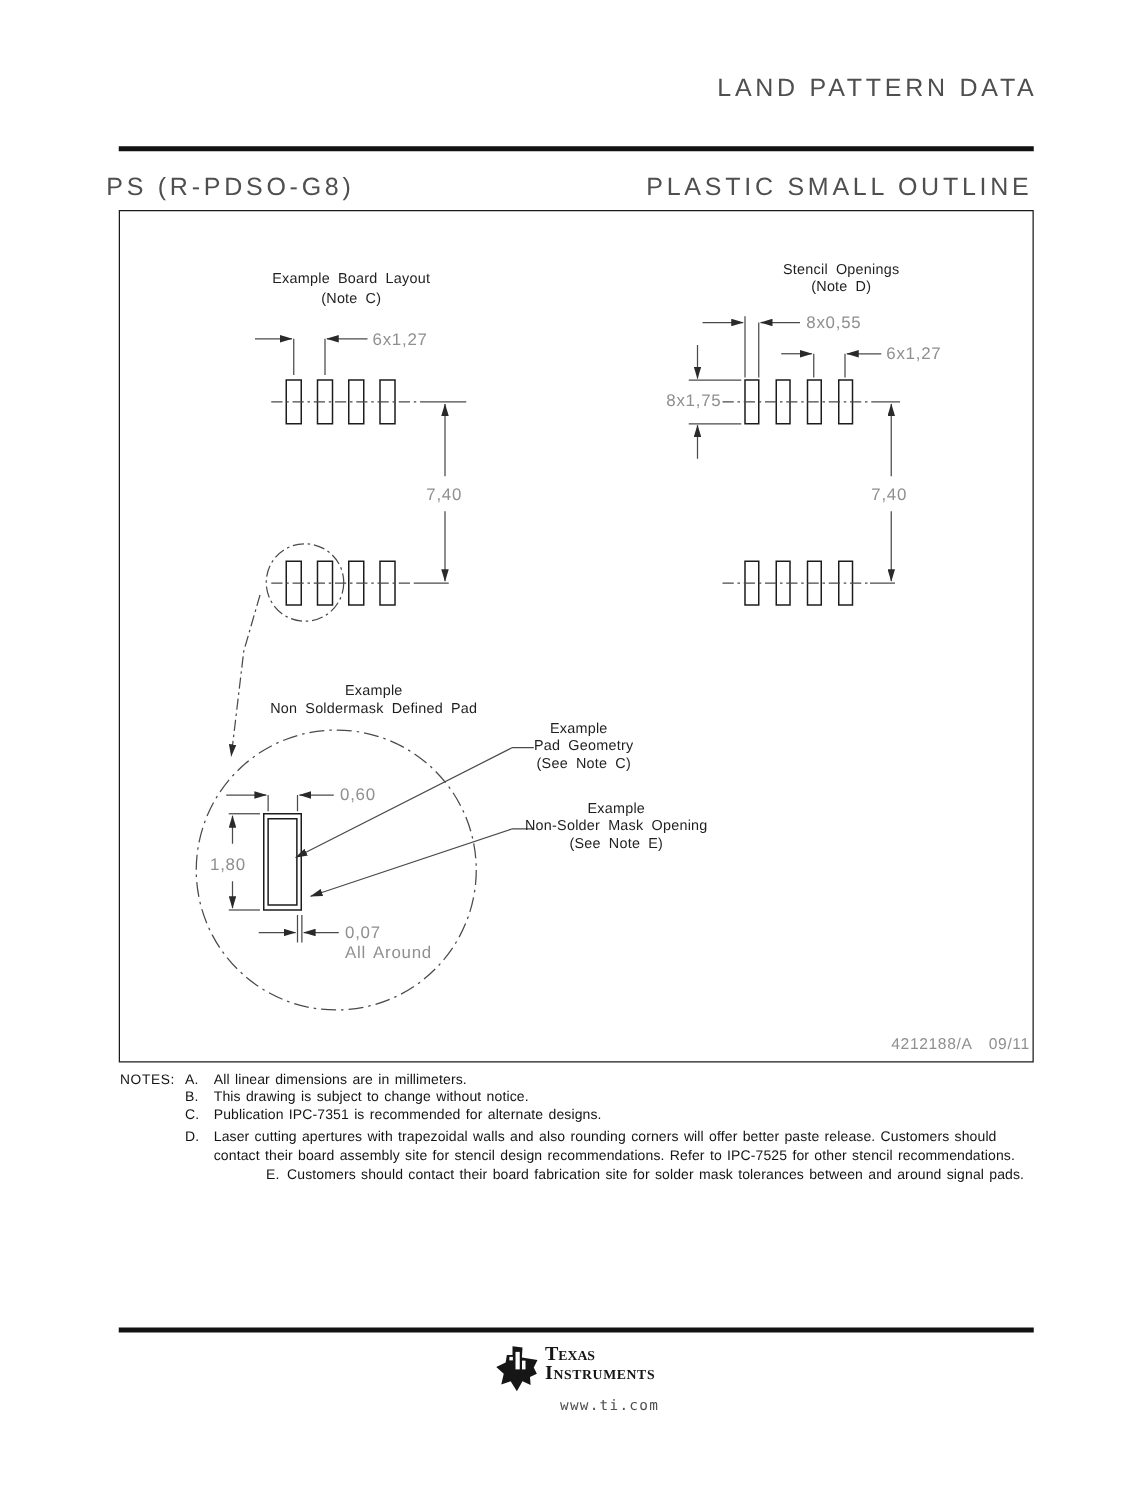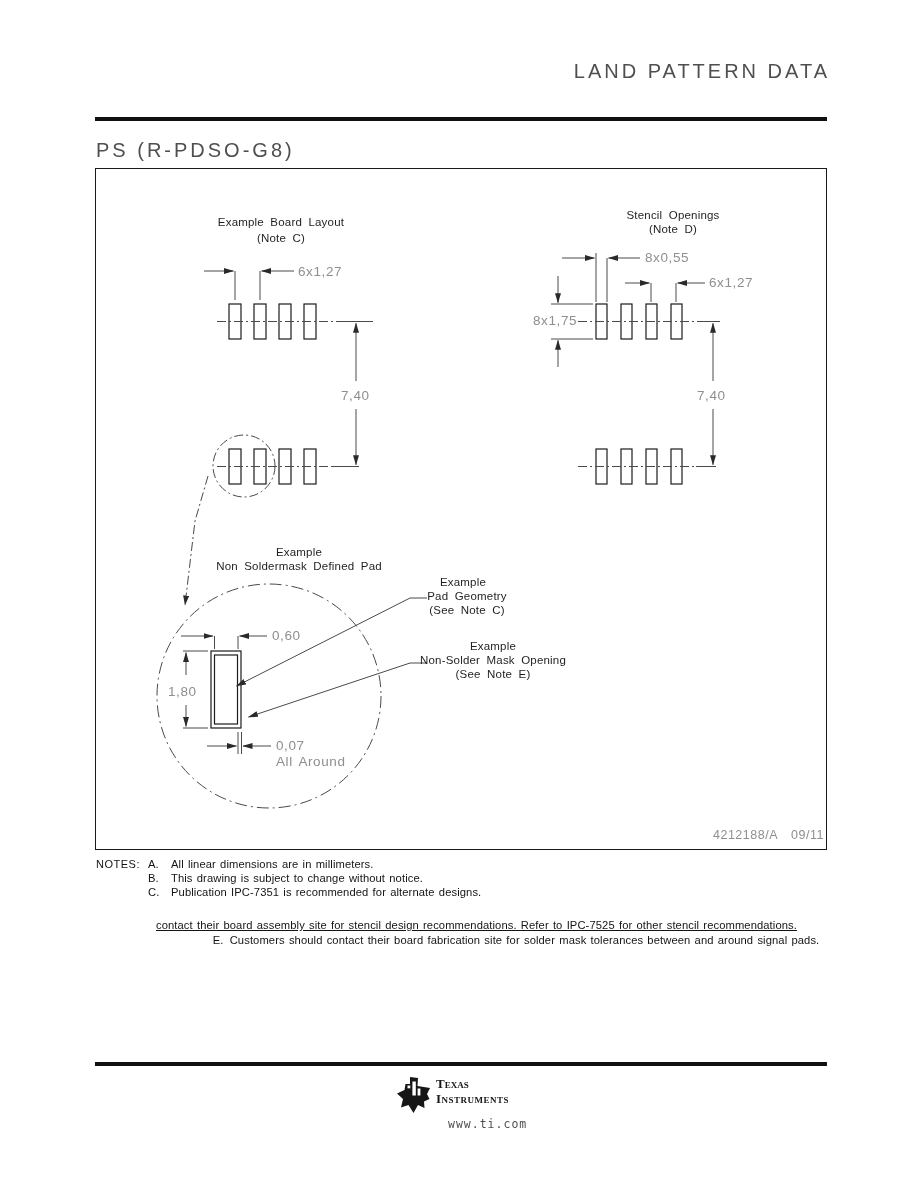--- a/index.html
+++ b/index.html
@@ -18,40 +18,41 @@
   .docnum{font-family:"Liberation Sans",sans-serif;font-size:12.5px;fill:#8f8f8f;letter-spacing:0.5px;}
   .obj{stroke:#1c1c1c;stroke-width:1.2;fill:none;}
   .dimline{stroke:#4a4a4a;stroke-width:1;fill:none;}
   .cl{stroke:#4a4a4a;stroke-width:1;fill:none;stroke-dasharray:9 3 2 3;}
   .cl2{stroke:#4a4a4a;stroke-width:1;fill:none;stroke-dasharray:12 4 2 4;}
   
   .notes-label{position:absolute;left:96px;top:858px;font-size:11px;color:#141414;letter-spacing:0.5px;}
   .note-row{position:absolute;left:148px;width:730px;font-size:11.2px;color:#141414;
             letter-spacing:0.1px;word-spacing:1px;white-space:nowrap;}
   .nkey{display:inline-block;width:23px;}
-  .note-cont{position:absolute;left:156px;width:720px;font-size:11.2px;color:#141414;
-             letter-spacing:0.1px;word-spacing:1px;white-space:nowrap;text-decoration:underline;}
+  .note-cont{position:absolute;left:171px;width:720px;font-size:11.2px;color:#141414;
+             letter-spacing:0.1px;word-spacing:1px;white-space:nowrap;}
   
   .ti-logo{position:absolute;left:396px;top:1076px;display:flex;align-items:flex-start;}
   .ti-text{margin-left:4px;font-family:"Liberation Serif",serif;font-weight:bold;color:#161616;
-           font-variant:small-caps;line-height:15px;font-size:13px;}
+           font-variant:small-caps;line-height:15px;font-size:16px;}
   .ti-text .l2{letter-spacing:0.5px;text-align:center;}
   .ti-web{position:absolute;left:448px;top:1117px;font-family:"DejaVu Sans Mono",monospace;
           font-size:11.5px;color:#4f4f4f;letter-spacing:1px;}
 </style>
 </head>
 <body>
 
 <div class="page">
 
   <div class="hdr" style="top:60px;right:88px;">LAND PATTERN DATA</div>
 
   <div class="rule" style="left:95px;top:117px;width:732px;height:4px;"></div>
 
-  <div class="hdr" style="top:139px;left:96px;">PS (R-PDSO-G8)</div>
+  <div class="hdr" style="top:139px;left:85px;">PS (R-PDSO-G8)</div>
+  <div class="hdr" style="top:139px;right:92px;">PLASTIC SMALL OUTLINE</div>
 
   <div class="frame">
     <svg width="729" height="679" viewBox="0 0 729 679">
       <defs>
         <marker id="arr" viewBox="0 0 10 6" refX="9.5" refY="3" markerWidth="10" markerHeight="6" orient="auto" markerUnits="userSpaceOnUse">
           <path d="M0,0 L10,3 L0,6 Z" fill="#2a2a2a"></path>
         </marker>
       </defs>
 
       <g>
@@ -183,20 +184,23 @@
   <div class="notes-label">NOTES:</div>
 
   <div class="note-row" style="top:872px;">
     <span class="nkey">B.</span><span>This drawing is subject to change without notice.</span>
   </div>
   <div class="note-row" style="top:858px;">
     <span class="nkey">A.</span><span>All linear dimensions are in millimeters.</span>
   </div>
   <div class="note-row" style="top:886px;">
     <span class="nkey">C.</span><span>Publication IPC-7351 is recommended for alternate designs.</span>
+  </div>
+  <div class="note-row" style="top:904px;">
+    <span class="nkey">D.</span><span>Laser cutting apertures with trapezoidal walls and also rounding corners will offer better paste release.  Customers should</span>
   </div>
   <div class="note-cont" style="top:919px;">contact their board assembly site for stencil design recommendations. Refer to IPC-7525 for other stencil recommendations.</div>
   <div class="note-row" style="top:934px;text-align:center;">
     <span class="nkey">E.</span><span>Customers should contact their board fabrication site for solder mask tolerances between and around signal pads.</span>
   </div>
 
   <div class="rule" style="left:95px;top:1062px;width:732px;height:4px;"></div>
 
   <div class="ti-logo">
     <svg width="36" height="38" viewBox="0 0 36 38">

